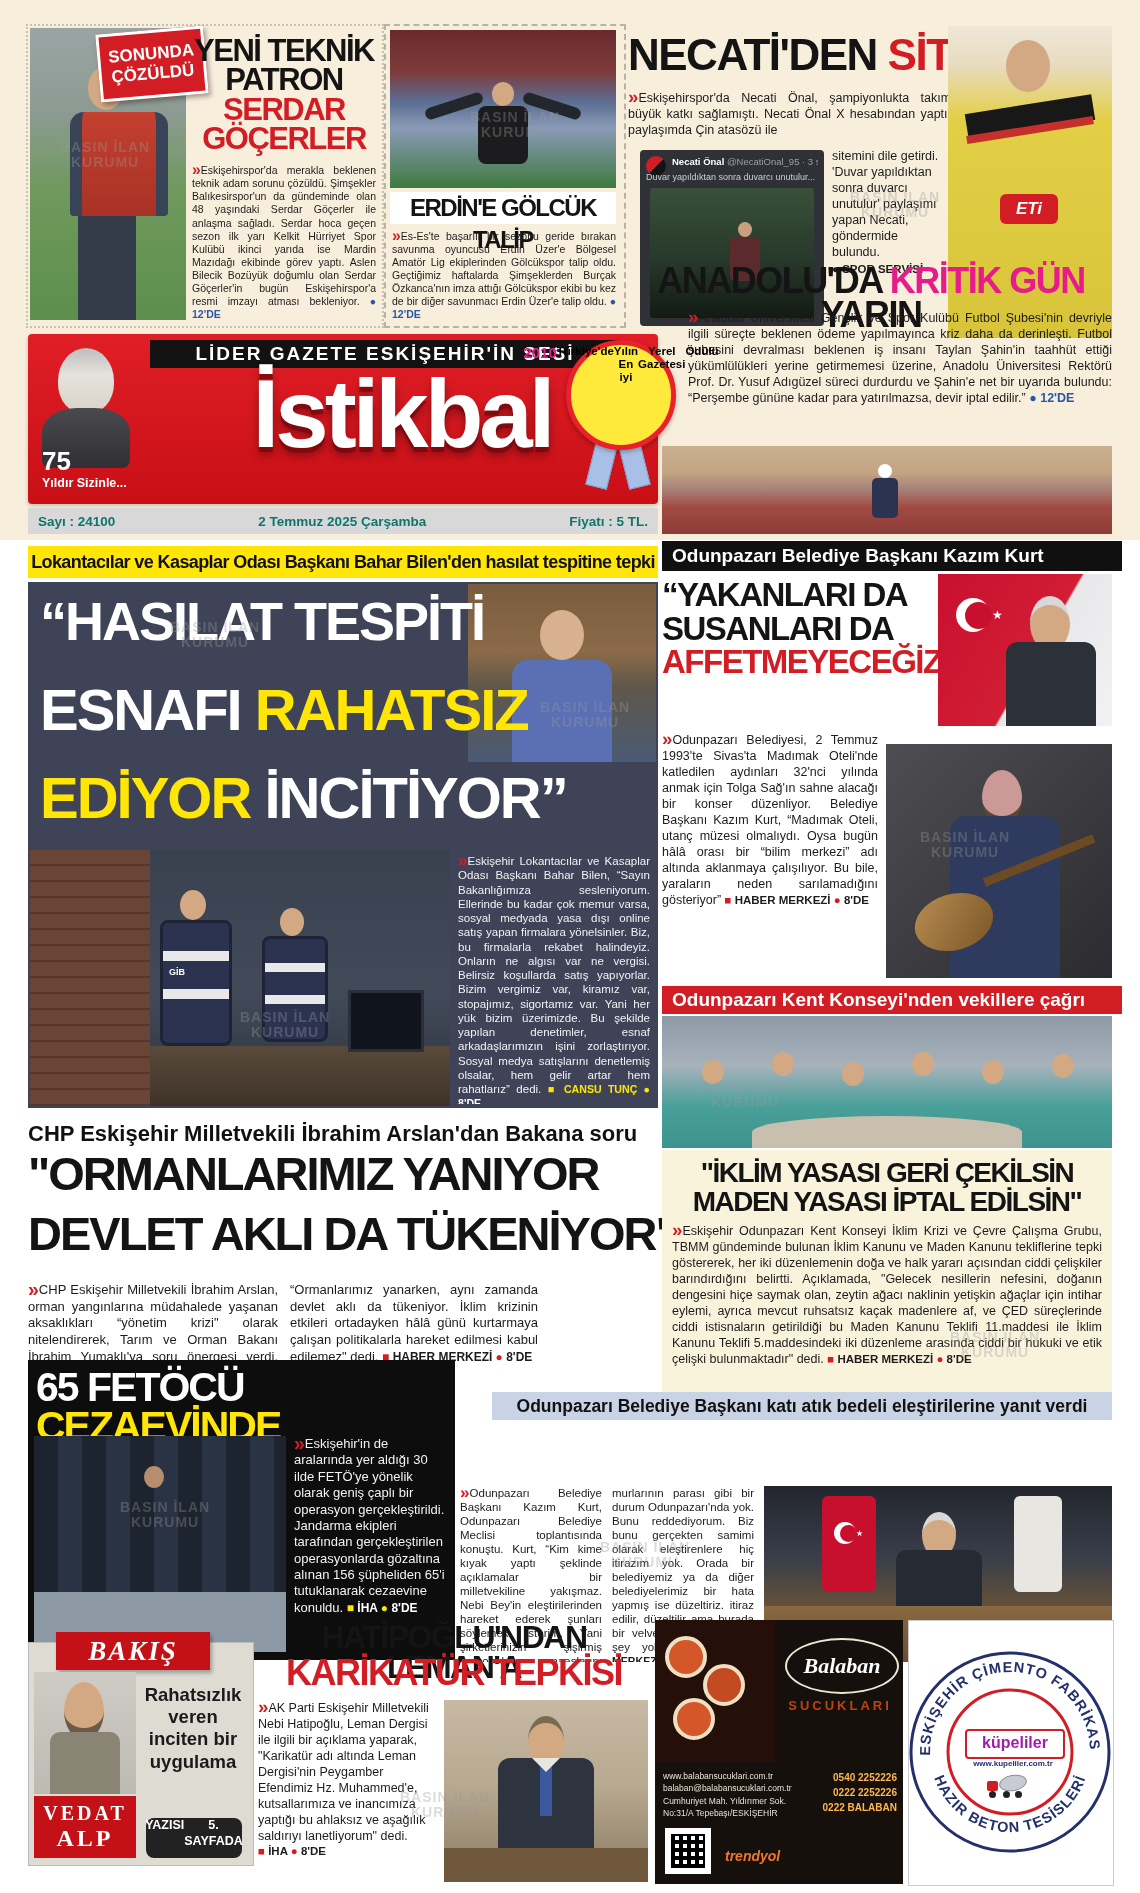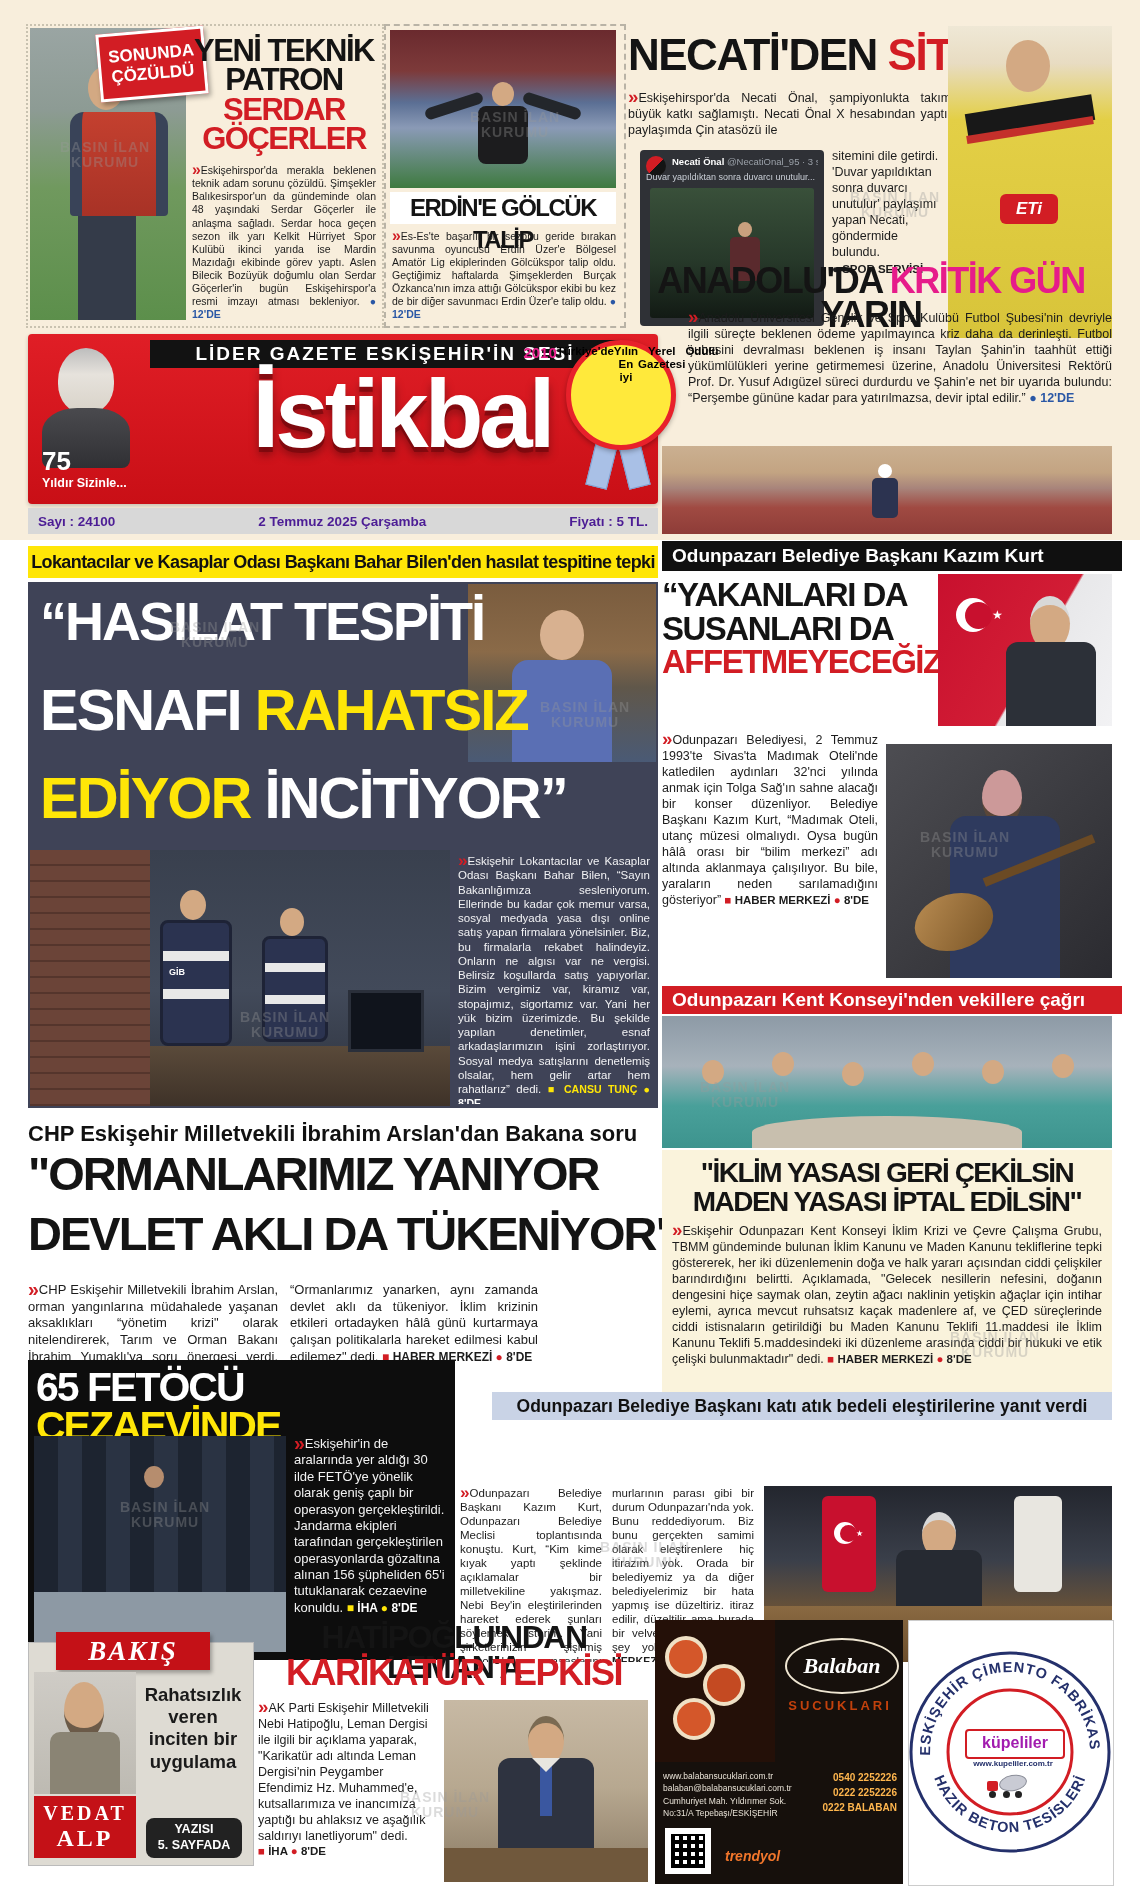--- a/index.html
+++ b/index.html
@@ -135,21 +135,21 @@
   <div class="abs" style="left:566px;top:340px;width:100px;height:100px;border-radius:50%;background:#ffe93b;border:5px solid #e8212b;box-shadow:0 2px 5px rgba(0,0,0,.3);
               display:flex;flex-direction:row;justify-content:center;text-align:center;line-height:1.12;">
     <span class="mag" style="font-weight:800;font-size:15px;">2010</span>
     <span style="font-weight:700;font-size:11.5px;">Türkiye'de</span>
     <span style="font-weight:800;font-size:11.5px;">Yılın En iyi</span>
     <span style="font-weight:800;font-size:11.5px;">Yerel Gazetesi</span>
     <span style="font-weight:800;font-size:11.5px;">Ödülü</span>
   </div>
 
   <div class="abs" style="left:28px;top:508px;width:630px;height:26px;background:#d8d8d8;display:flex;align-items:center;justify-content:space-between;
-              font-size:13.5px;font-weight:700;color:#4c1d95;padding:4px 10px;box-sizing:border-box;">
+              font-size:13.5px;font-weight:700;color:#0f766e;padding:4px 10px;box-sizing:border-box;">
     <span>Sayı : 24100</span>
     <span>2 Temmuz 2025 Çarşamba</span>
     <span>Fiyatı : 5 TL.</span>
   </div>
 
   <div class="abs" style="left:28px;top:546px;width:630px;height:32px;background:#ffe607;color:#111;font-weight:700;font-size:18px;letter-spacing:-0.6px;
               display:flex;align-items:center;justify-content:center;">
     <span>Lokantacılar ve Kasaplar Odası Başkanı Bahar Bilen'den hasılat tespitine tepki</span>
   </div>
 
@@ -330,21 +330,21 @@
     <div class="ph-head" style="left:30px;top:10px;width:40px;height:46px;border-bottom:12px solid #6b5a48;"></div>
     <div class="abs" style="left:16px;top:60px;width:70px;height:62px;background:#8a8474;border-radius:10px 10px 0 0;"></div>
   </div>
   <div class="abs center" style="left:140px;top:1684px;width:106px;font-size:18.5px;font-weight:700;color:#1a1a1a;line-height:1.2;">Rahatsızlık veren inciten bir uygulama</div>
   <div class="abs center" style="left:34px;top:1796px;width:102px;height:62px;background:#c41117;color:#fff;font-family:'Liberation Serif',serif;font-weight:700;
               display:flex;flex-direction:column;justify-content:center;letter-spacing:3px;">
     <span style="font-size:20px;">VEDAT</span>
     <span style="font-size:24px;">ALP</span>
   </div>
   <div class="abs center" style="left:146px;top:1818px;width:96px;height:40px;background:#222;border-radius:8px;color:#fff;font-size:12.5px;font-weight:700;
-              display:flex;flex-direction:column;justify-content:center;line-height:1.25;">
+              display:flex;flex-direction:row;justify-content:center;line-height:1.25;">
     <span>YAZISI</span>
     <span>5. SAYFADA</span>
   </div>
 
   <div class="abs hl center" style="left:258px;top:1622px;width:392px;font-size:32px;"><span>HATİPOĞLU'NDAN LEMAN'A</span></div>
   <div class="abs hl center red" style="left:258px;top:1656px;width:392px;font-size:36px;"><span>KARİKATÜR TEPKİSİ</span></div>
   <div class="abs body-txt" style="left:258px;top:1700px;width:178px;height:188px;font-size:12.5px;text-align:left;">
     <span class="chev">»</span><span>AK Parti Eskişehir Milletvekili Nebi Hatipoğlu, Leman Dergisi ile ilgili bir açıklama yaparak, "Karikatür adı altında Leman Dergisi'nin Peygamber Efendimiz Hz. Muhammed'e, kutsallarımıza ve inancımıza yaptığı bu ahlaksız ve aşağılık saldırıyı lanetliyorum" dedi.</span>
     <div class="byl">
       <span class="red">■</span> <span>İHA</span>

